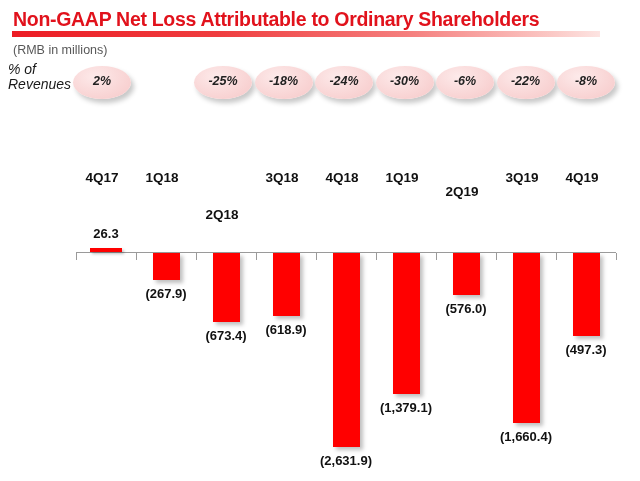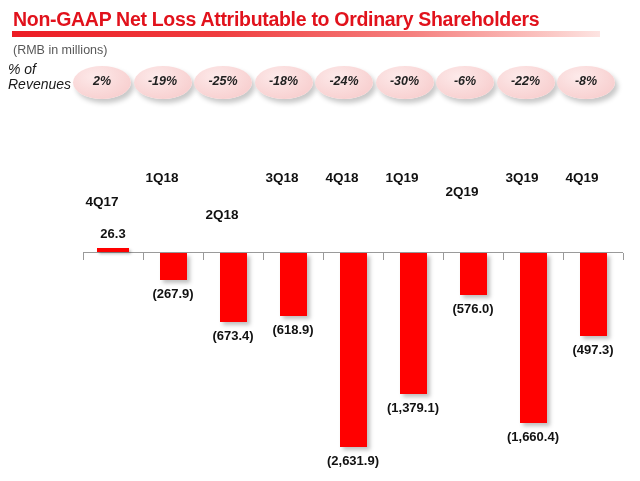--- a/index.html
+++ b/index.html
@@ -42,21 +42,21 @@
   }
 
   
   .cats{position:absolute;left:72px;top:170px;width:560px;height:20px;}
   .cat{
     position:absolute;top:0;width:62px;text-align:center;
     font-size:13.5px;font-weight:bold;color:#111;
   }
 
   
-  .plot{position:absolute;left:11px;top:0;width:508px;height:481px;}
+  .plot{position:absolute;left:4px;top:0;width:508px;height:481px;}
   .axis-line{
     position:absolute;left:72px;top:252px;width:540px;height:1px;background:#9a9a9a;
   }
   .tick{position:absolute;top:253px;width:1px;height:7px;background:#9a9a9a;}
 
   .bar{
     position:absolute;background:#FF0000;
     box-shadow:3px 3px 4px rgba(0,0,0,0.25);
   }
   .bar.pos{box-shadow:2px 2px 3px rgba(0,0,0,0.25);}
@@ -77,23 +77,20 @@
 
   <div class="pct-label">
     <div>% of</div>
     <div>Revenues</div>
   </div>
 
   <div class="bubble-row" id="bubble-row">
       <div class="bubble" style="left: 1px;">
         <span>2%</span>
       </div>
-      <div class="bubble" style="left: 61.5px;">
-        <span>-19%</span>
-      </div>
       <div class="bubble" style="left: 122px;">
         <span>-25%</span>
       </div>
       <div class="bubble" style="left: 182.5px;">
         <span>-18%</span>
       </div>
       <div class="bubble" style="left: 243px;">
         <span>-24%</span>
       </div>
       <div class="bubble" style="left: 303.5px;">
@@ -104,21 +101,21 @@
       </div>
       <div class="bubble" style="left: 424.5px;">
         <span>-22%</span>
       </div>
       <div class="bubble" style="left: 485px;">
         <span>-8%</span>
       </div>
     </div>
 
   <div class="cats" id="cats">
-      <div class="cat" style="left: -1px; margin-top: 24px;">4Q17</div>
+      <div class="cat" style="left: -1px;">4Q17</div>
       <div class="cat" style="left: 59px;">1Q18</div>
       <div class="cat" style="left: 119px; margin-top: 37px;">2Q18</div>
       <div class="cat" style="left: 179px;">3Q18</div>
       <div class="cat" style="left: 239px;">4Q18</div>
       <div class="cat" style="left: 299px;">1Q19</div>
       <div class="cat" style="left: 359px; margin-top: 14px;">2Q19</div>
       <div class="cat" style="left: 419px;">3Q19</div>
       <div class="cat" style="left: 479px;">4Q19</div>
     </div>
 

